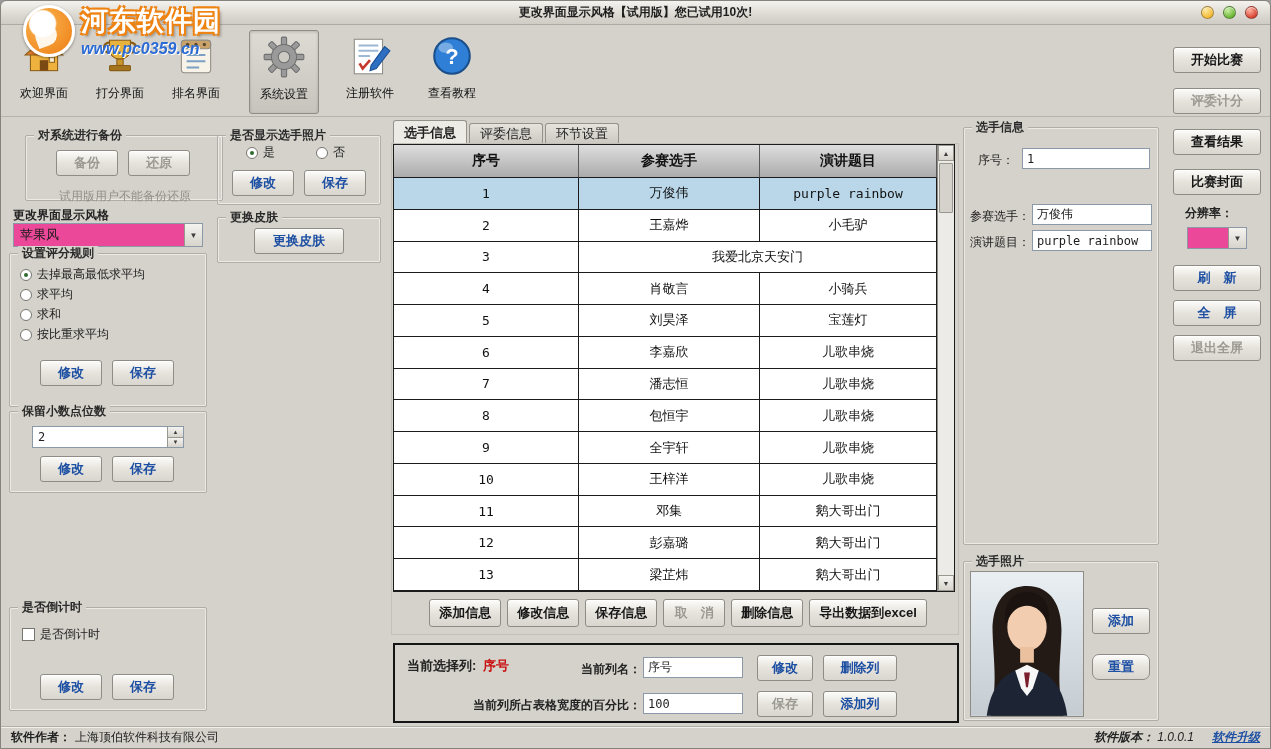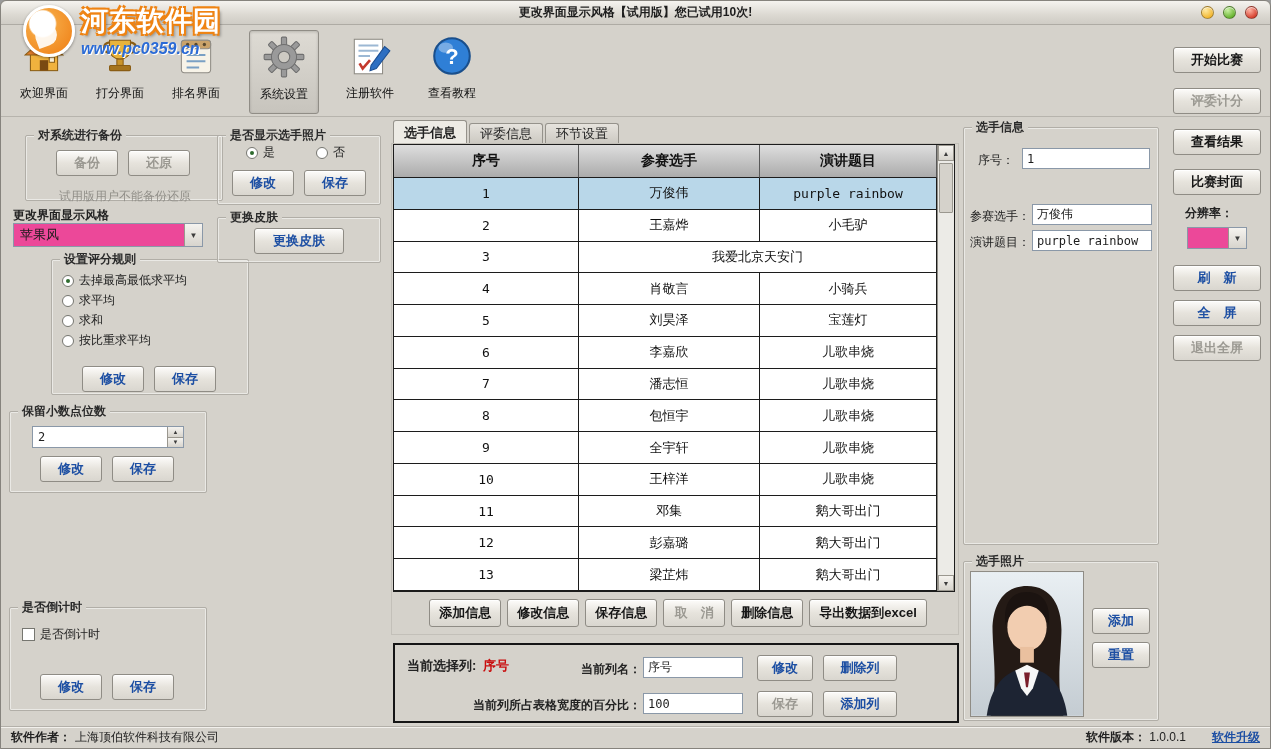--- a/index.html
+++ b/index.html
@@ -126,21 +126,21 @@
               border:2px solid #151515; background:#d5d2cb; }
 
   
   .photo-frame { position:absolute; left:6px; top:9px; width:114px; height:146px;
                  border:1px solid #8f8c85; background:#dfe6ea; }
 
   
   .statusbar { position:absolute; left:0; right:0; bottom:0; height:22px; background:#d5d2cb;
                border-top:1px solid #b3b0a9; box-shadow:inset 0 1px 0 #f2f0ec;
                display:flex; align-items:center; padding:0 10px; font-size:12px; }
-  .statusbar .right { margin-left:auto; display:flex; gap:26px; align-items:center; }
+  .statusbar .right { margin-left:auto; display:flex; gap:18px; align-items:center;font-style:italic; }
   .link { color:#1d4fa3; text-decoration:underline; cursor:pointer; font-weight:bold; }
 
   
   .watermark { position:absolute; left:22px; top:2px; display:flex; align-items:center;
                gap:6px; z-index:60; pointer-events:none; }
   .wm-logo { width:52px; height:52px; border-radius:50%;
              background:radial-gradient(circle at 36% 34%, #ffffff 0 30%, #f5a23c 34%, #ef7c12 100%);
              border:3px solid #fff; box-shadow:0 1px 3px rgba(0,0,0,.4); position:relative; }
   .wm-logo::after { content:""; position:absolute; left:9px; top:16px; width:22px; height:22px;
                     border-radius:50% 50% 50% 0; background:#fff; opacity:.9; transform:rotate(-20deg); }
@@ -265,21 +265,21 @@
     <button class="btn gray" style="left:102px; top:14px; width:62px;">还原</button>
     <span class="lbl dis" style="left:0; top:52px; width:198px; text-align:center;">试用版用户不能备份还原</span>
   </div>
 
   <span class="lbl bold" style="left:12px; top:206px;">更改界面显示风格</span>
   <div class="combo" style="left:12px; top:222px; width:190px; height:24px;">
     <span class="combo-text">苹果风</span>
     <span class="combo-arrow">▼</span>
   </div>
 
-  <div class="group" style="left:8px; top:258px; width:198px; height:136px;margin-left:42px;">
+  <div class="group" style="left:8px; top:252px; width:198px; height:154px;">
     <span class="gtitle">设置评分规则</span>
     <label class="optrow" style="left:10px; top:12px;">
       <span class="radio on"></span>
       <span>去掉最高最低求平均</span>
     </label>
     <label class="optrow" style="left:10px; top:32px;">
       <span class="radio"></span>
       <span>求平均</span>
     </label>
     <label class="optrow" style="left:10px; top:52px;">
@@ -468,21 +468,21 @@
         <path d="M57 14 C30 14 21 38 22 62 C23 92 27 112 20 146 L94 146 C87 112 91 92 92 62 C93 38 84 14 57 14 Z" fill="#241a15"></path>
         <ellipse cx="57" cy="56" rx="20" ry="24" fill="#f2cdb0"></ellipse>
         <rect x="50" y="76" width="14" height="16" fill="#eac09f"></rect>
         <path d="M16 146 C21 110 40 98 57 98 C74 98 93 110 98 146 Z" fill="#1d2433"></path>
         <path d="M45 100 L57 94 L69 100 L63 118 L57 126 L51 118 Z" fill="#f7f7f7"></path>
         <path d="M54 102 L60 102 L58 117 L56 117 Z" fill="#7a1f2b"></path>
         <path d="M35 54 C32 28 44 20 57 20 C70 20 82 28 79 54 C74 40 66 34 57 34 C48 34 40 40 35 54 Z" fill="#1b1310"></path>
       </svg>
     </div>
     <button class="btn blue" style="left:128px; top:46px; width:58px;">添加</button>
-    <button class="btn blue" style="left:128px; top:80px; width:58px;">重置</button>
+    <button class="btn blue" style="left:128px; top:92px; width:58px;border-radius:7px;">重置</button>
   </div>
 
   <div class="statusbar">
     <span class="bold">软件作者：</span>
     <span style="margin-left:4px;">上海顶伯软件科技有限公司</span>
     <span class="right">
       <span>
         <span class="bold">软件版本：</span>
         <span>1.0.0.1</span>
       </span>

